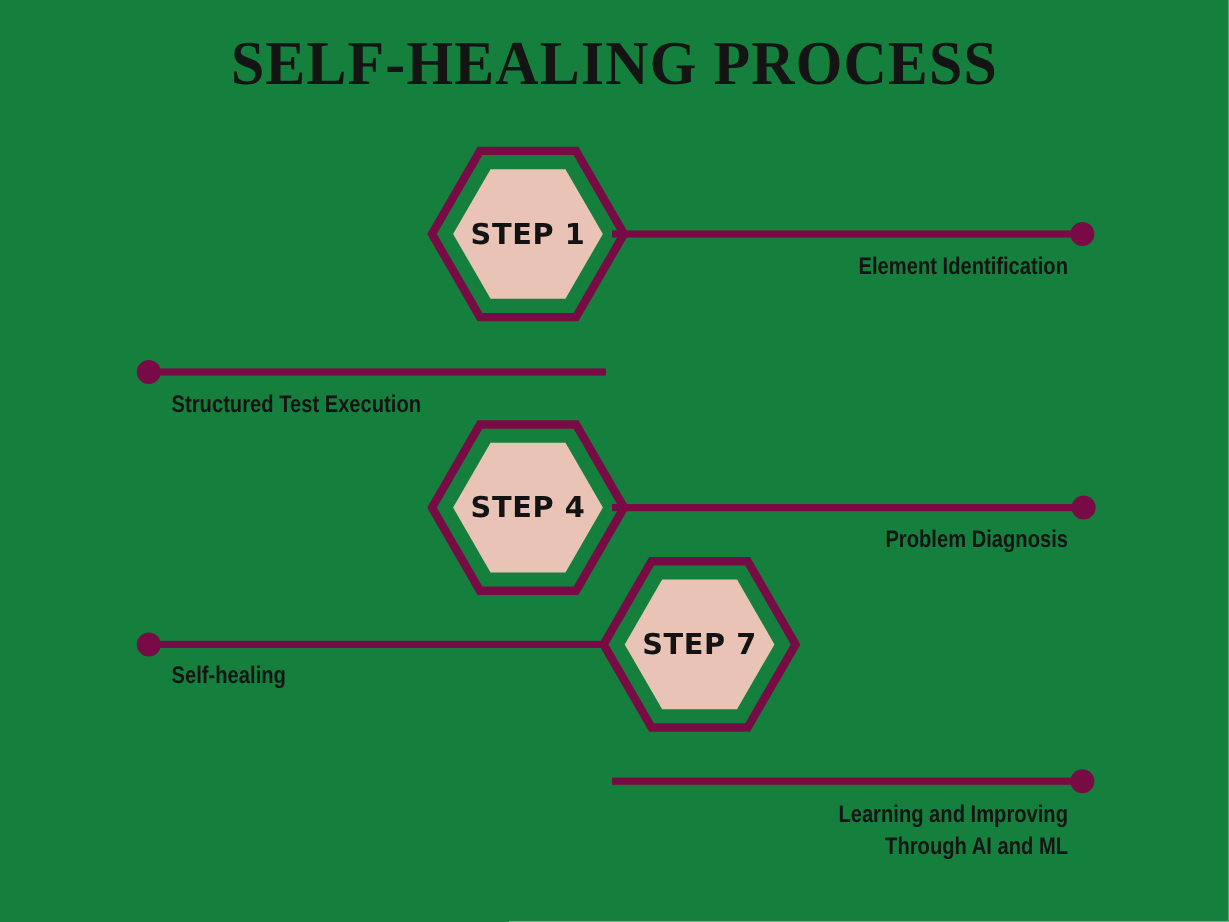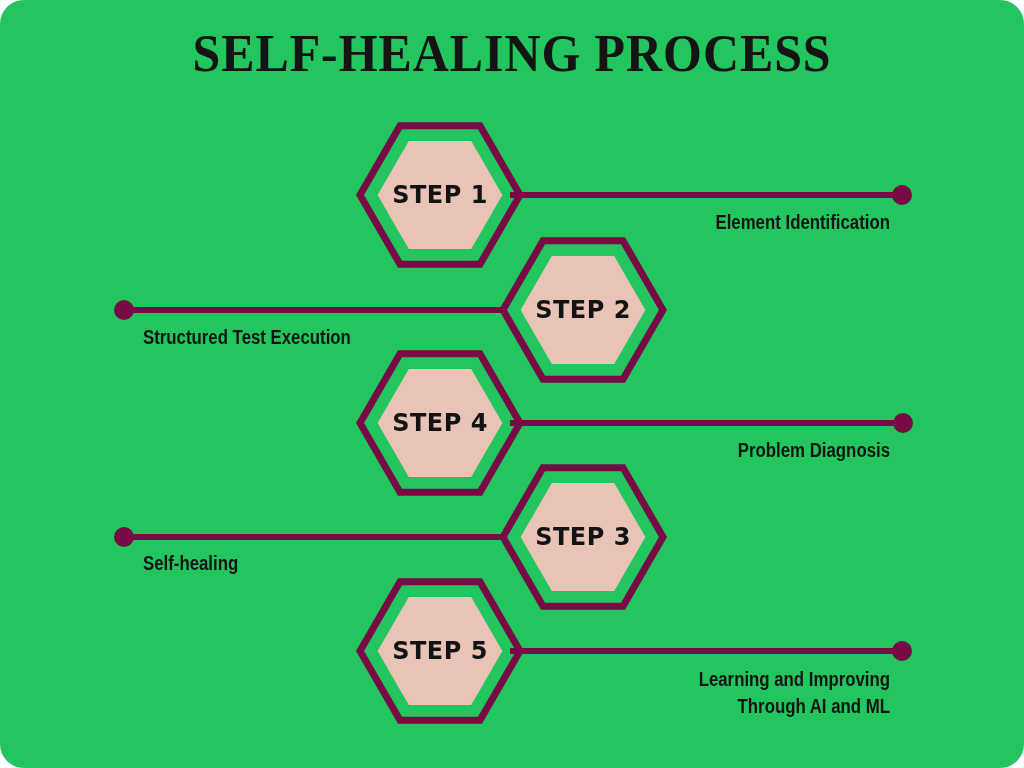--- a/index.html
+++ b/index.html
@@ -56,21 +56,21 @@
   .desc.left{
     transform:scaleX(0.84);
     transform-origin:0 50%;
   }
   .desc span{display:block;}
   .d5{line-height:27px;}
 </style>
 </head>
 <body>
 
-<div class="canvas" style="background: #22c55e; border-radius: 24px;">
+<div class="canvas" style="background: #15803d;">
 
   <h1 class="title">SELF-HEALING PROCESS</h1>
 
   <div class="connector-line" style="left: 510px; top: 192px; width: 392px; background: rgb(120, 11, 70);"></div>
   <div class="connector-dot" style="left: 892px; top: 185px; background: rgb(120, 11, 70);"></div>
 
   <div class="connector-line" style="left: 124px; top: 307px; width: 381px; background: rgb(120, 11, 70);"></div>
   <div class="connector-dot" style="left: 114px; top: 300px; background: rgb(120, 11, 70);"></div>
 
   <div class="connector-line" style="left: 510px; top: 420px; width: 393px; background: rgb(120, 11, 70);"></div>
@@ -83,51 +83,37 @@
   <div class="connector-dot" style="left: 892px; top: 641px; background: rgb(120, 11, 70);"></div>
 
   <div class="step" style="left:356px;top:121px;">
     <svg viewBox="0 0 168 148">
       <polygon points="4,74 44,4.7 124,4.7 164,74 124,143.3 44,143.3" fill="none" stroke-width="7" stroke-linejoin="miter" stroke="#780b46"></polygon>
       <polygon points="21.6,74 52.8,20 115.2,20 146.4,74 115.2,128 52.8,128" fill="#e9c3b5"></polygon>
     </svg>
     <div class="hex-label">STEP 1</div>
   </div>
 
-  <div class="step" style="left:499px;top:236px;">
-    <svg viewBox="0 0 168 148">
-      <polygon points="4,74 44,4.7 124,4.7 164,74 124,143.3 44,143.3" fill="none" stroke-width="7" stroke-linejoin="miter" stroke="#780b46"></polygon>
-      <polygon points="21.6,74 52.8,20 115.2,20 146.4,74 115.2,128 52.8,128" fill="#e9c3b5"></polygon>
-    </svg>
-    <div class="hex-label">STEP 2</div>
-  </div>
 
   <div class="step" style="left:356px;top:349px;">
     <svg viewBox="0 0 168 148">
       <polygon points="4,74 44,4.7 124,4.7 164,74 124,143.3 44,143.3" fill="none" stroke-width="7" stroke-linejoin="miter" stroke="#780b46"></polygon>
       <polygon points="21.6,74 52.8,20 115.2,20 146.4,74 115.2,128 52.8,128" fill="#e9c3b5"></polygon>
     </svg>
     <div class="hex-label">STEP 4</div>
   </div>
 
   <div class="step" style="left:499px;top:463px;">
     <svg viewBox="0 0 168 148">
       <polygon points="4,74 44,4.7 124,4.7 164,74 124,143.3 44,143.3" fill="none" stroke-width="7" stroke-linejoin="miter" stroke="#780b46"></polygon>
       <polygon points="21.6,74 52.8,20 115.2,20 146.4,74 115.2,128 52.8,128" fill="#e9c3b5"></polygon>
     </svg>
-    <div class="hex-label">STEP 3</div>
+    <div class="hex-label">STEP 7</div>
   </div>
 
-  <div class="step" style="left:356px;top:577px;">
-    <svg viewBox="0 0 168 148">
-      <polygon points="4,74 44,4.7 124,4.7 164,74 124,143.3 44,143.3" fill="none" stroke-width="7" stroke-linejoin="miter" stroke="#780b46"></polygon>
-      <polygon points="21.6,74 52.8,20 115.2,20 146.4,74 115.2,128 52.8,128" fill="#e9c3b5"></polygon>
-    </svg>
-    <div class="hex-label">STEP 5</div>
-  </div>
 
   <div class="desc right" style="left:540px;top:210px;width:350px;">
     <span>Element Identification</span>
   </div>
 
   <div class="desc left" style="left:143px;top:325px;width:360px;">
     <span>Structured Test Execution</span>
   </div>
 
   <div class="desc right" style="left:540px;top:438px;width:350px;">

